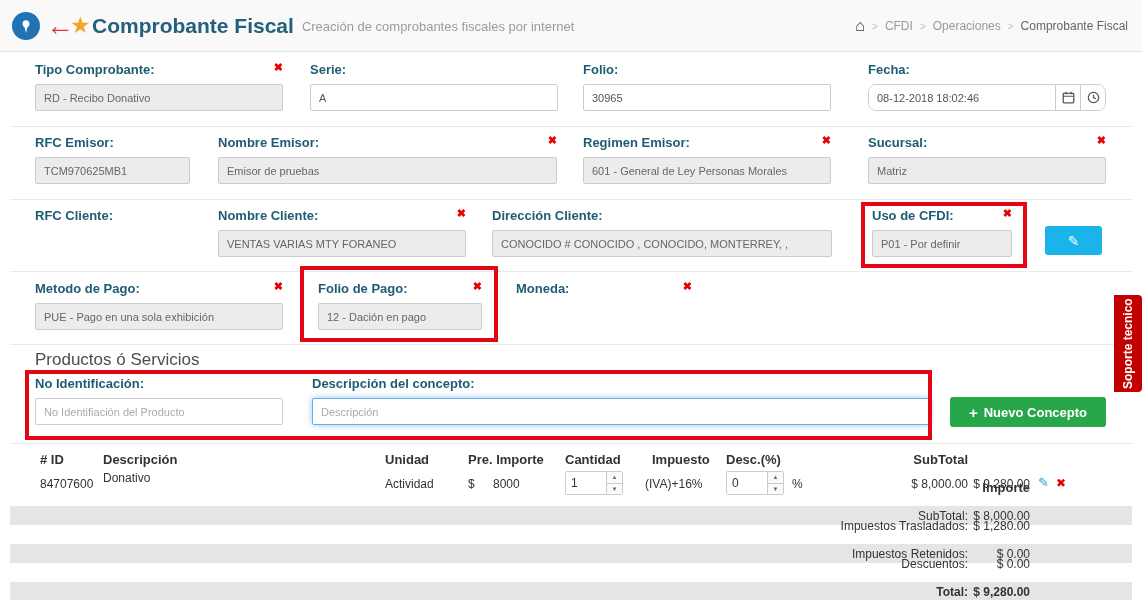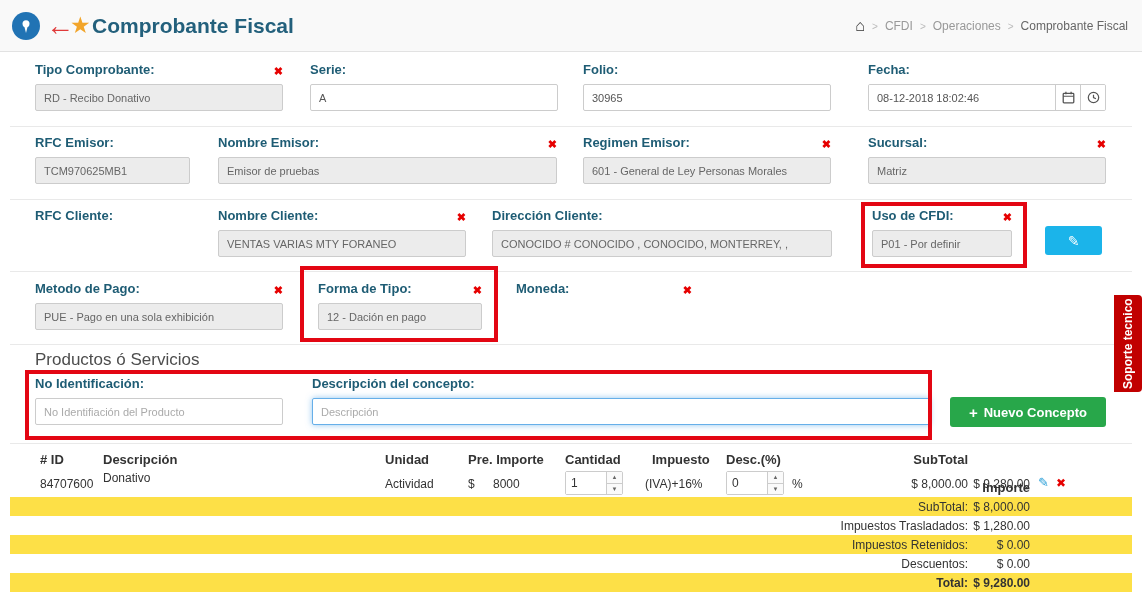--- a/index.html
+++ b/index.html
@@ -18,28 +18,28 @@
   .breadcrumb .home { font-size:16px; color:#333; cursor:pointer; }
   .breadcrumb .sep { color:#bbb; font-size:10px; }
   .breadcrumb .crumb { cursor:pointer; }
   .breadcrumb .crumb.last { color:#666; }
 
   
   .hr { position:absolute; left:10px; width:1122px; border-top:1px solid #e9e9e9; }
 
   
   .field { position:absolute; }
-  .flabel { display:flex; justify-content:space-between; align-items:flex-end; font-weight:bold; font-size:13px; color:#1e5c74; margin-bottom:7px; }
+  .flabel { display:flex; justify-content:space-between; align-items:flex-start; font-weight:bold; font-size:13px; color:#1e5c74; margin-bottom:7px; }
   .req { color:#e60000; font-size:11px; font-weight:bold; line-height:11px; }
   .inp { width:100%; height:27px; border:1px solid #ccc; border-radius:2px; padding:0 8px; font-size:11px; color:#555; background:#fff; outline:none; font-family:"Liberation Sans", sans-serif; }
   .inp.ro { background:#ececec; color:#666; }
   .inp::placeholder { color:#aaa; }
   .inp.focus { border:1px solid #66afe9; box-shadow:0 0 6px rgba(102,175,233,.7); }
 
-  .date-box { display:flex; height:27px; border:1px solid #ccc; border-radius:2px; background:#fff; overflow:hidden; }
+  .date-box { display:flex; height:27px; border:1px solid #ccc; border-radius:8px; background:#fff; overflow:hidden; }
   .date-box input { flex:1; border:none; padding:0 8px; font-size:11px; color:#555; outline:none; font-family:"Liberation Sans", sans-serif; }
   .dbtn { width:25px; border-left:1px solid #ccc; display:flex; align-items:center; justify-content:center; background:#fff; cursor:pointer; }
 
   .edit-btn { position:absolute; left:1045px; top:226px; width:57px; height:29px; background:#1bb4ea; border:none; border-radius:3px; color:#fff; font-size:14px; cursor:pointer; }
 
   .section-title { position:absolute; left:35px; top:350px; font-size:17px; color:#4d4d4d; }
 
   .green-btn { position:absolute; left:950px; top:397px; width:156px; height:30px; background:#28a74a; border:none; border-radius:3px; color:#fff; display:flex; align-items:center; justify-content:center; gap:6px; font-size:13px; font-weight:bold; cursor:pointer; font-family:"Liberation Sans", sans-serif; }
   .green-btn .plus { font-size:15px; font-weight:bold; }
 
@@ -53,41 +53,42 @@
   .spin { position:absolute; display:flex; height:24px; border:1px solid #ccc; border-radius:2px; background:#fff; }
   .spin input { width:40px; border:none; padding:0 5px; font-size:12px; color:#333; outline:none; font-family:"Liberation Sans", sans-serif; }
   .spin-btns { display:flex; flex-direction:column; width:16px; border-left:1px solid #ccc; }
   .spin-btn { flex:1; display:flex; align-items:center; justify-content:center; font-size:6px; color:#666; background:#fafafa; cursor:pointer; }
   .spin-btn.up { border-bottom:1px solid #ccc; }
   .row-icon { position:absolute; cursor:pointer; font-size:13px; }
   .row-icon.edit { color:#2a9fd8; }
   .row-icon.del { color:#e60000; font-size:12px; }
 
   .srow { position:absolute; left:10px; width:1122px; height:19px; }
-  .srow.alt { background:#fde047; }
+  .srow.alt { background:#e5e5e5;margin-top:9px; }
   .slabel { position:absolute; right:164px; top:3px; font-size:12px; color:#333; }
   .sval { position:absolute; right:102px; top:3px; font-size:12px; color:#333; }
   .srow.total .slabel, .srow.total .sval { font-weight:bold; }
 
   .support-tab { position:absolute; left:1114px; top:295px; width:28px; height:97px; background:#c10000; color:#fff; border-radius:4px 0 0 4px; display:flex; align-items:center; justify-content:center; writing-mode:vertical-rl; transform:rotate(180deg); font-size:12px; font-weight:bold; cursor:pointer; }
 </style>
 </head>
 <body>
 
 <div class="topbar">
   <div class="app-circle">
     <svg width="14" height="14" viewBox="0 0 16 16">
       <circle cx="8" cy="5.5" r="4" fill="#fff"></circle>
       <path d="M8 16 L5.8 7.5 H10.2 Z" fill="#fff"></path>
     </svg>
   </div>
   <span class="back-arrow">←</span>
   <span class="fav-star">★</span>
   <div class="title-wrap">
     <span class="page-title">Comprobante Fiscal</span>
+    <span class="page-subtitle">Creación de comprobantes fiscales por internet</span>
   </div>
   <div class="breadcrumb">
     <span class="home">⌂</span>
     <span class="sep">&gt;</span>
     <span class="crumb">CFDI</span>
     <span class="sep">&gt;</span>
     <span class="crumb">Operaciones</span>
     <span class="sep">&gt;</span>
     <span class="crumb last">Comprobante Fiscal</span>
   </div>
@@ -198,21 +199,21 @@
 
 <div class="field" style="left:35px; top:281px; width:248px;">
   <div class="flabel">
       <span>Metodo de Pago:</span>
       <span class="req">✖</span>
     </div>
   <input class="inp ro" readonly="" value="PUE - Pago en una sola exhibición" style="">
 </div>
 <div class="field" style="left:318px; top:281px; width:164px;">
   <div class="flabel">
-      <span>Forma de Tipo:</span>
+      <span>Folio de Pago:</span>
       <span class="req">✖</span>
     </div>
   <input class="inp ro" readonly="" value="12 - Dación en pago" style="">
 </div>
 <div class="field" style="left:516px; top:281px; width:176px;">
   <div class="flabel">
       <span>Moneda:</span>
       <span class="req">✖</span>
     </div>
 </div>

